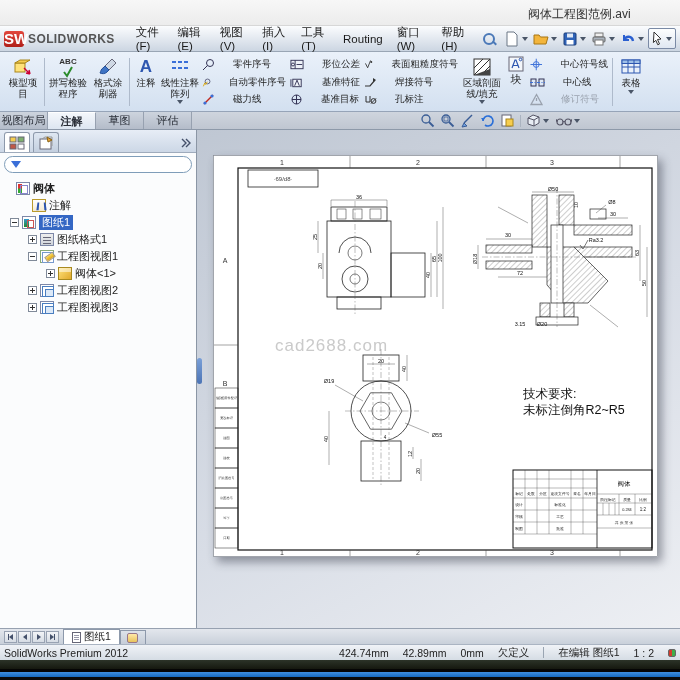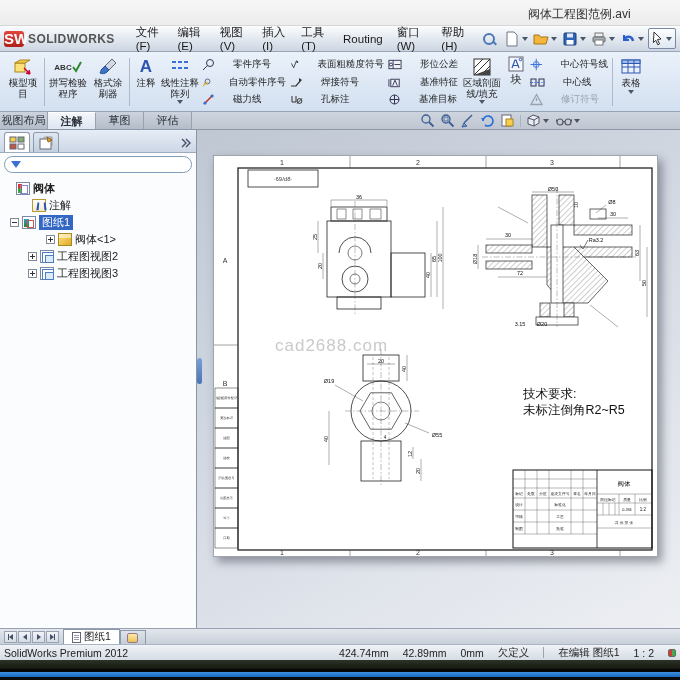--- a/index.html
+++ b/index.html
@@ -32,21 +32,21 @@
     border-top:4px solid #4a5668; margin:0 2px; }
   .i { display:block; }
 
   
   .ribbon { height:60px; background:linear-gradient(#eaf1fa,#d3e0f0);
     border-bottom:1px solid #96a4b8; display:flex; align-items:stretch; padding:2px 2px 1px 4px; }
   .rsep { width:1px; background:#aebacb; margin:4px 2px; }
   .rbtn { display:flex; flex-direction:column; align-items:center; justify-content:flex-start;
     padding:2px 1px 0; border-radius:2px; text-align:center; }
   .rbtn .rlabel { font-size:9.5px; line-height:10.5px; color:#1c1c1c; }
-  .rbtn .ricon { height:22px; display:flex; align-items:center; justify-content:center; }
+  .rbtn .ricon { height:22px; display:flex; align-items:center; justify-content:center;flex-direction:column; }
   .rbtn .caret { margin-top:1px; }
   .rstack { display:flex; flex-direction:column; justify-content:space-between; padding:3px 2px; }
   .srow { display:flex; align-items:center; gap:18px; height:15px; }
   .srow .slabel { font-size:9.5px; white-space:nowrap; }
   .srow.disabled .slabel { color:#9aa2ae; }
   .blockcol { display:flex; flex-direction:column; align-items:center; justify-content:flex-start; padding-top:2px; }
 
   
   .cmtabs { height:18px; background:linear-gradient(#cfd5de,#bfc6d1); display:flex;
     border-bottom:1px solid #8d99a9; position:relative; }
@@ -287,45 +287,20 @@
     <div class="srow">
       <svg class="i" width="13" height="13" viewBox="0 0 13 13">
           <line x1="2" y1="11" x2="11" y2="2" stroke="#c0281e" stroke-width="1.4"></line>
           <circle cx="3" cy="10" r="1.6" fill="#3a6fd8"></circle>
           <circle cx="10" cy="3" r="1.6" fill="#3a6fd8"></circle>
         </svg>
       <span class="slabel">磁力线</span>
     </div>
   </div>
 
-  <div class="rstack" style="width:98px">
-    <div class="srow">
-      <svg class="i" width="13" height="13" viewBox="0 0 13 13">
-          <path d="M2 5 l3 6 l4 -10" stroke="#333" stroke-width="1.2" fill="none"></path>
-          <circle cx="10" cy="3" r="1.3" fill="#333"></circle>
-        </svg>
-      <span class="slabel">表面粗糙度符号</span>
-    </div>
-    <div class="srow">
-      <svg class="i" width="13" height="13" viewBox="0 0 13 13">
-          <path d="M1 10 h5 l5 -6" stroke="#333" stroke-width="1.2" fill="none"></path>
-          <path d="M9 2 l3 2 l-3 2 z" fill="#333"></path>
-        </svg>
-      <span class="slabel">焊接符号</span>
-    </div>
-    <div class="srow">
-      <svg class="i" width="13" height="13" viewBox="0 0 13 13">
-          <path d="M2 3 v6 h4 v-6" stroke="#333" fill="none"></path>
-          <circle cx="9.5" cy="8" r="2.4" fill="none" stroke="#333"></circle>
-          <line x1="7" y1="10.6" x2="12" y2="5.4" stroke="#333"></line>
-        </svg>
-      <span class="slabel">孔标注</span>
-    </div>
-  </div>
-
   <div class="rstack" style="width:74px">
     <div class="srow">
       <svg class="i" width="15" height="11" viewBox="0 0 15 11">
           <rect x="1" y="1" width="13" height="9" fill="#eef2f8" stroke="#335"></rect>
           <line x1="5.5" y1="1" x2="5.5" y2="10" stroke="#335"></line>
           <circle cx="3.2" cy="5.5" r="1.6" fill="none" stroke="#335"></circle>
           <line x1="7" y1="5.5" x2="13" y2="5.5" stroke="#335"></line>
         </svg>
       <span class="slabel">形位公差</span>
     </div>
@@ -337,20 +312,45 @@
         </svg>
       <span class="slabel">基准特征</span>
     </div>
     <div class="srow">
       <svg class="i" width="13" height="13" viewBox="0 0 13 13">
           <circle cx="6.5" cy="6.5" r="4.5" fill="none" stroke="#335"></circle>
           <line x1="2" y1="6.5" x2="11" y2="6.5" stroke="#335"></line>
           <line x1="6.5" y1="2" x2="6.5" y2="11" stroke="#335"></line>
         </svg>
       <span class="slabel">基准目标</span>
+    </div>
+  </div>
+
+  <div class="rstack" style="width:98px">
+    <div class="srow">
+      <svg class="i" width="13" height="13" viewBox="0 0 13 13">
+          <path d="M2 5 l3 6 l4 -10" stroke="#333" stroke-width="1.2" fill="none"></path>
+          <circle cx="10" cy="3" r="1.3" fill="#333"></circle>
+        </svg>
+      <span class="slabel">表面粗糙度符号</span>
+    </div>
+    <div class="srow">
+      <svg class="i" width="13" height="13" viewBox="0 0 13 13">
+          <path d="M1 10 h5 l5 -6" stroke="#333" stroke-width="1.2" fill="none"></path>
+          <path d="M9 2 l3 2 l-3 2 z" fill="#333"></path>
+        </svg>
+      <span class="slabel">焊接符号</span>
+    </div>
+    <div class="srow">
+      <svg class="i" width="13" height="13" viewBox="0 0 13 13">
+          <path d="M2 3 v6 h4 v-6" stroke="#333" fill="none"></path>
+          <circle cx="9.5" cy="8" r="2.4" fill="none" stroke="#333"></circle>
+          <line x1="7" y1="10.6" x2="12" y2="5.4" stroke="#333"></line>
+        </svg>
+      <span class="slabel">孔标注</span>
     </div>
   </div>
 
   <div class="rbtn" style="width:44px">
     <span class="ricon">
       <svg class="i" width="20" height="20" viewBox="0 0 20 20">
           <rect x="2" y="2" width="16" height="16" fill="#fff" stroke="#333"></rect>
           <path d="M2 18 L18 2 M2 11 L11 2 M9 18 L18 9" stroke="#333" stroke-width="1"></path>
           <path d="M2 18 l16 0 l0 -6 z" fill="#444"></path>
         </svg>
@@ -495,20 +495,30 @@
       <div class="trow" style="padding-left:18px">
         <span class="expand none"></span>
         <span class="ticon t-note"></span>
         <span class="tlabel">注解</span>
       </div>
       <div class="trow" style="padding-left:8px">
         <span class="expand minus"></span>
         <span class="ticon t-sheet"></span>
         <span class="tlabel selected">图纸1</span>
       </div>
+      <div class="trow" style="padding-left:26px">
+        <span class="expand plus"></span>
+        <span class="ticon t-format"></span>
+        <span class="tlabel">图纸格式1</span>
+      </div>
+      <div class="trow" style="padding-left:26px">
+        <span class="expand minus"></span>
+        <span class="ticon t-view1"></span>
+        <span class="tlabel">工程图视图1</span>
+      </div>
       <div class="trow" style="padding-left:44px">
         <span class="expand plus"></span>
         <span class="ticon t-part"></span>
         <span class="tlabel">阀体&lt;1&gt;</span>
       </div>
       <div class="trow" style="padding-left:26px">
         <span class="expand plus"></span>
         <span class="ticon t-view2"></span>
         <span class="tlabel">工程图视图2</span>
       </div>

